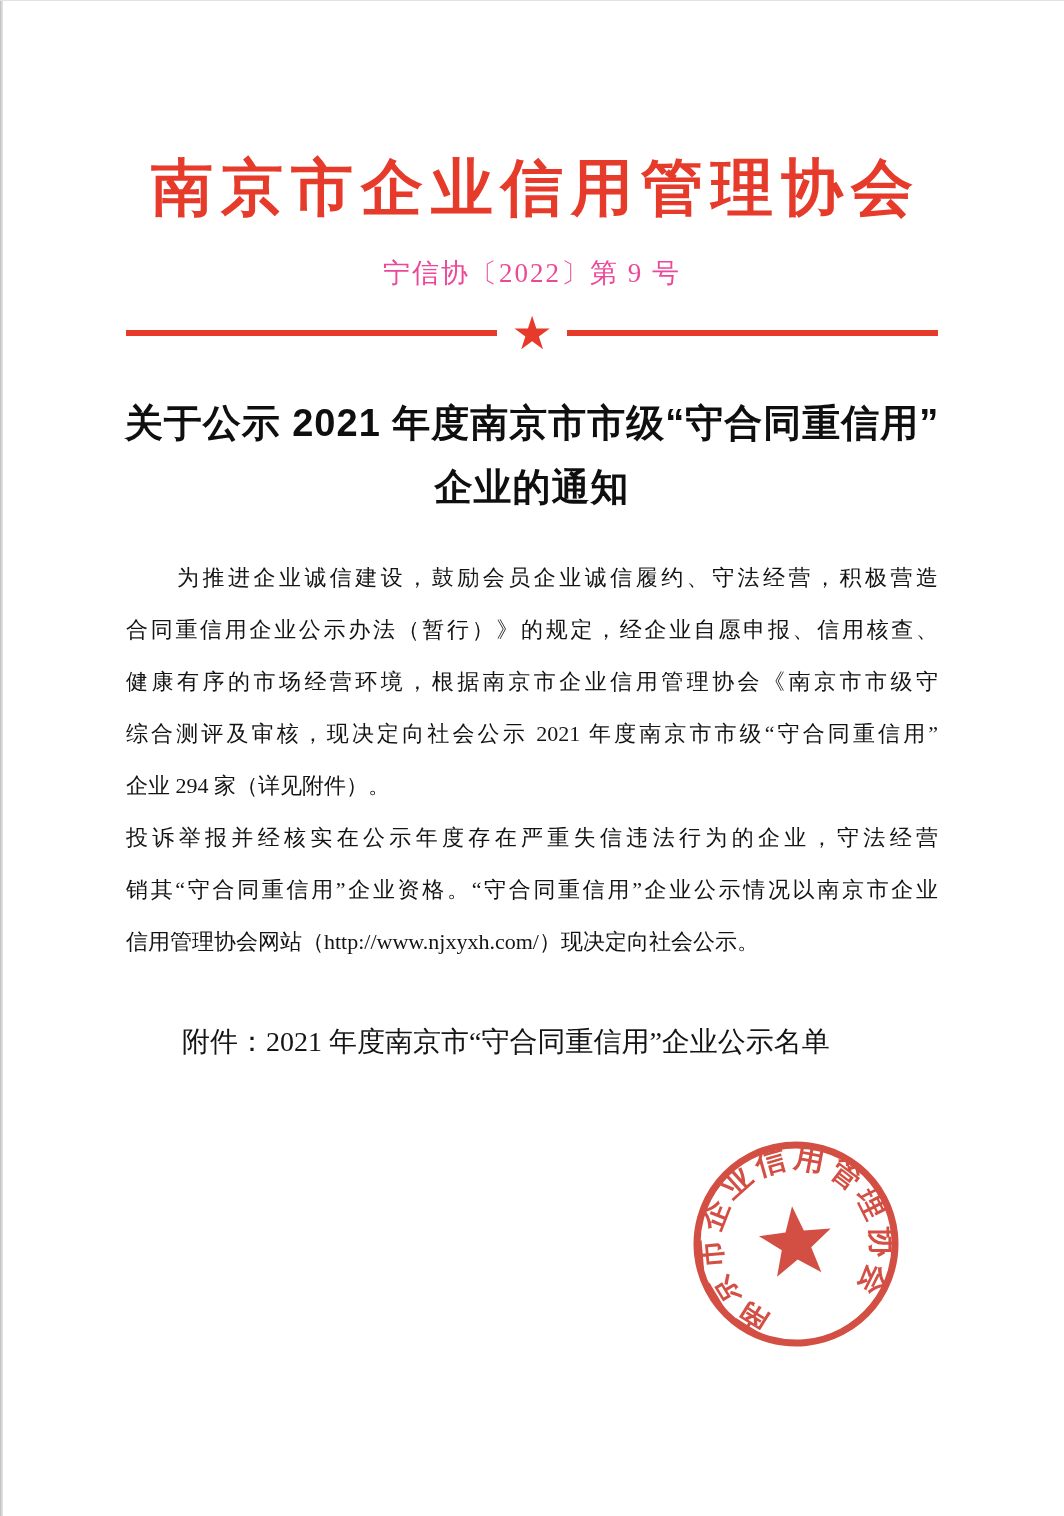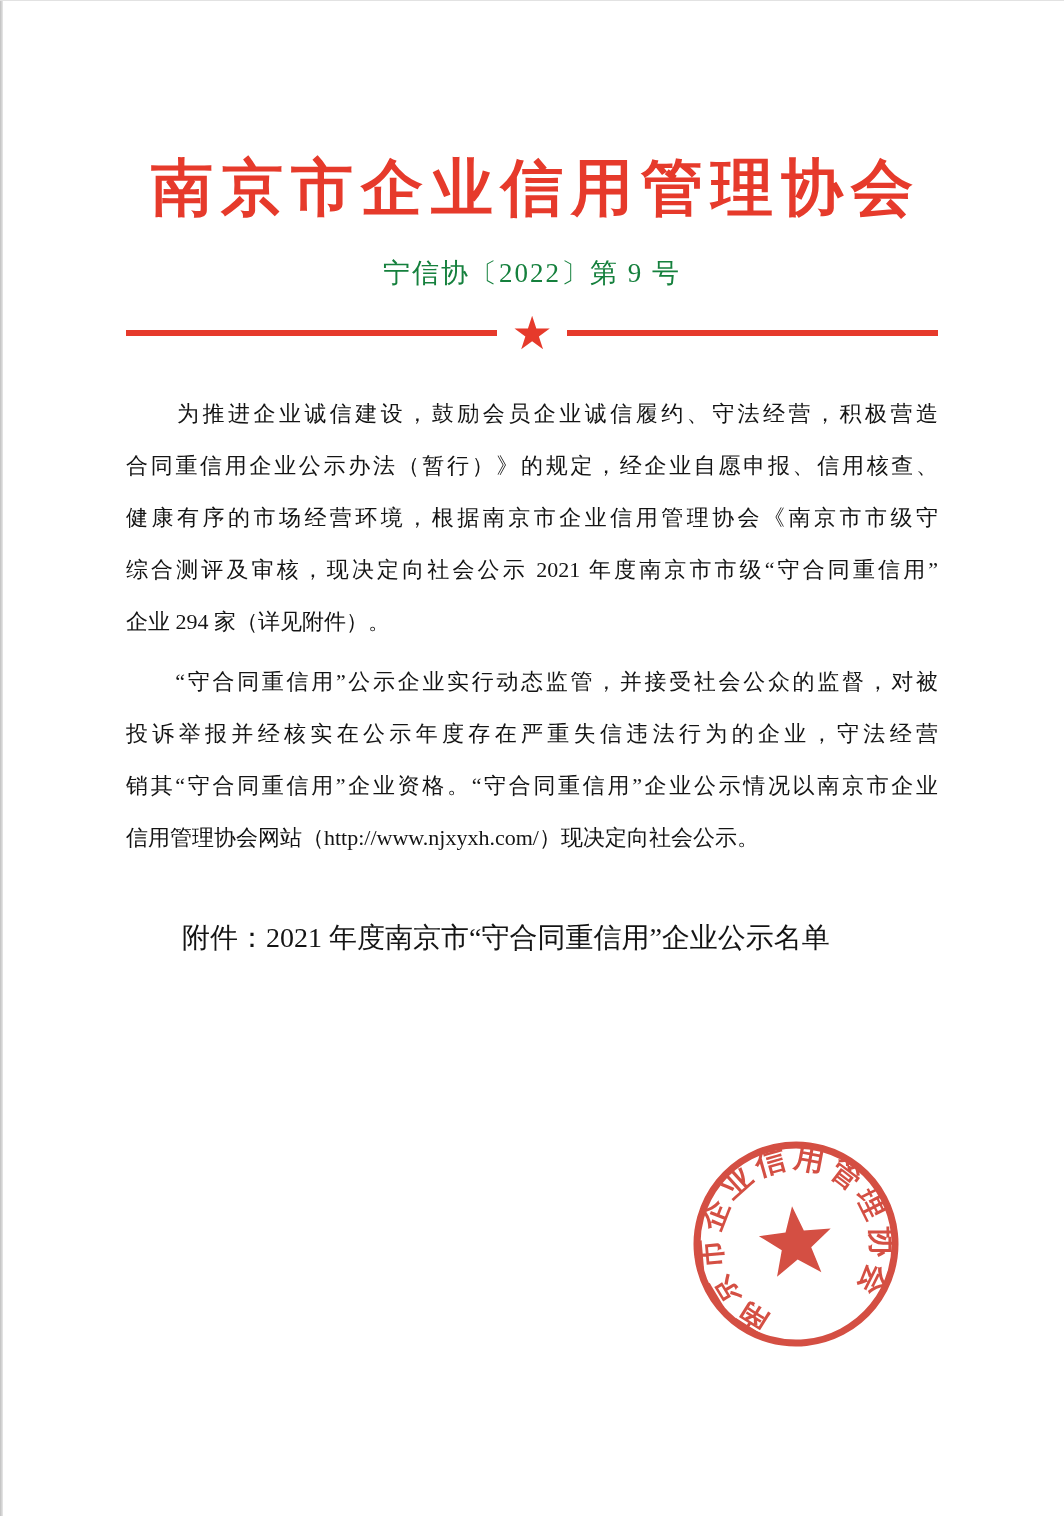--- a/index.html
+++ b/index.html
@@ -30,21 +30,21 @@
     text-indent:8px;
     color:#e63a2b;
     white-space:nowrap;
   }
   .doc-number{
     margin-top:18px;
     text-align:center;
     font-size:27px;
     line-height:40px;
     letter-spacing:2px;
-    color:#15803d;
+    color:#ec4899;
   }
   .divider{
     width:812px;
     margin:18px auto 0 auto;
     height:44px;
     display:flex;
     align-items:center;
   }
   .divider .rule{
     flex:1;height:6px;background:#e63a2b;
@@ -111,34 +111,37 @@
   <div class="org-name">南京市企业信用管理协会</div>
 
   <div class="doc-number">宁信协〔2022〕第 9 号</div>
 
   <div class="divider">
     <div class="rule"></div>
     <div class="star">★</div>
     <div class="rule"></div>
   </div>
 
+  <div class="doc-title">
+    <div>关于公示 2021 年度南京市市级“守合同重信用”</div>
+    <div>企业的通知</div>
+  </div>
 
   <div class="body-block">
 
       <div class="body-line full">　　为推进企业诚信建设，鼓励会员企业诚信履约、守法经营，积极营造</div>
 
       <div class="body-line full">合同重信用企业公示办法（暂行）》的规定，经企业自愿申报、信用核查、</div>
 
       <div class="body-line full">健康有序的市场经营环境，根据南京市企业信用管理协会《南京市市级守</div>
 
       <div class="body-line full">综合测评及审核，现决定向社会公示 2021 年度南京市市级“守合同重信用”</div>
 
       <div class="body-line end">企业 294 家（详见附件）。</div>
 
-      <div class="body-line full gap">　　“守合同重信用”公示企业实行动态监管，并接受社会公众的监督，对被</div>
 
       <div class="body-line full">投诉举报并经核实在公示年度存在严重失信违法行为的企业，守法经营</div>
 
       <div class="body-line full">销其“守合同重信用”企业资格。“守合同重信用”企业公示情况以南京市企业</div>
 
       <div class="body-line end">信用管理协会网站（http://www.njxyxh.com/）现决定向社会公示。</div>
     </div>
 
   <div class="attachment-line">　　附件：2021 年度南京市“守合同重信用”企业公示名单</div>
 

